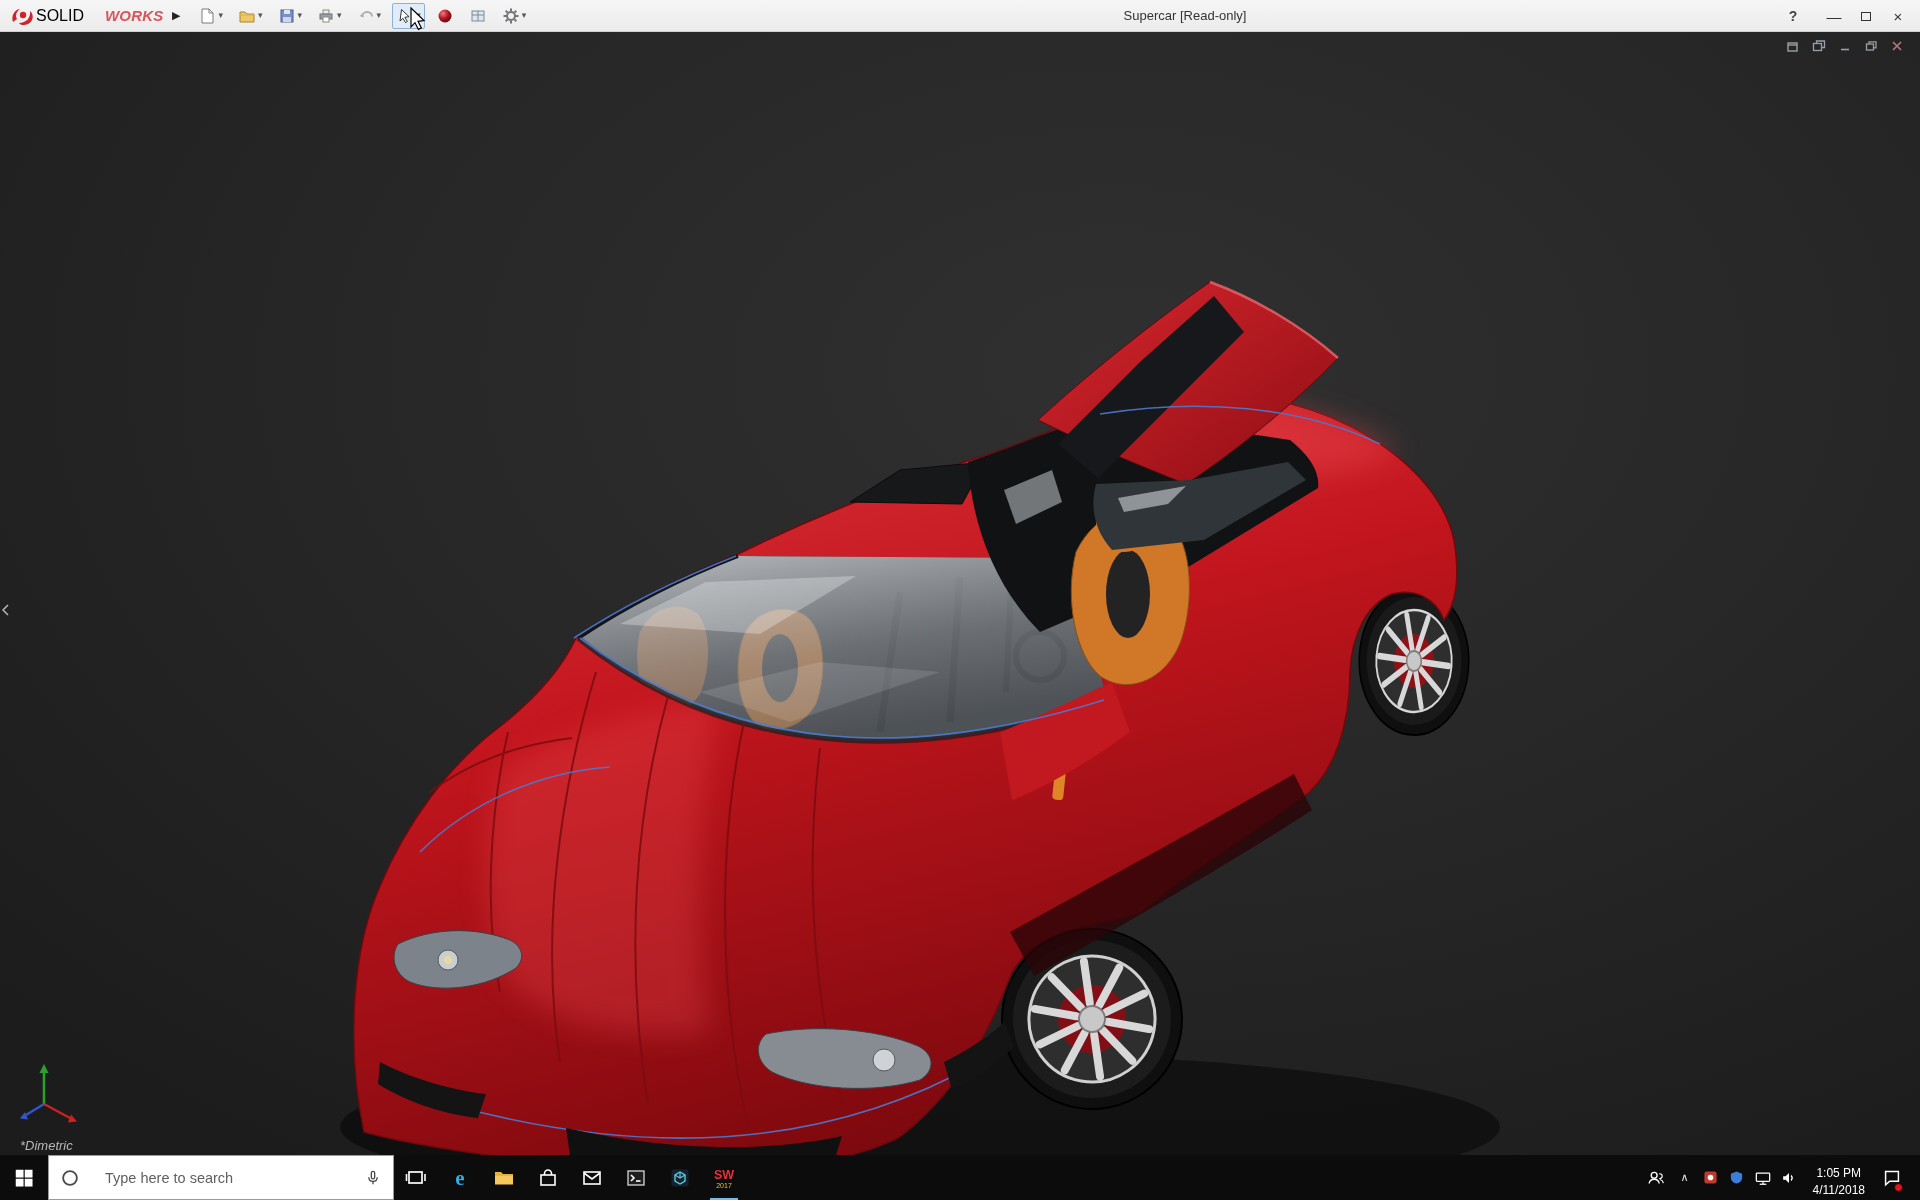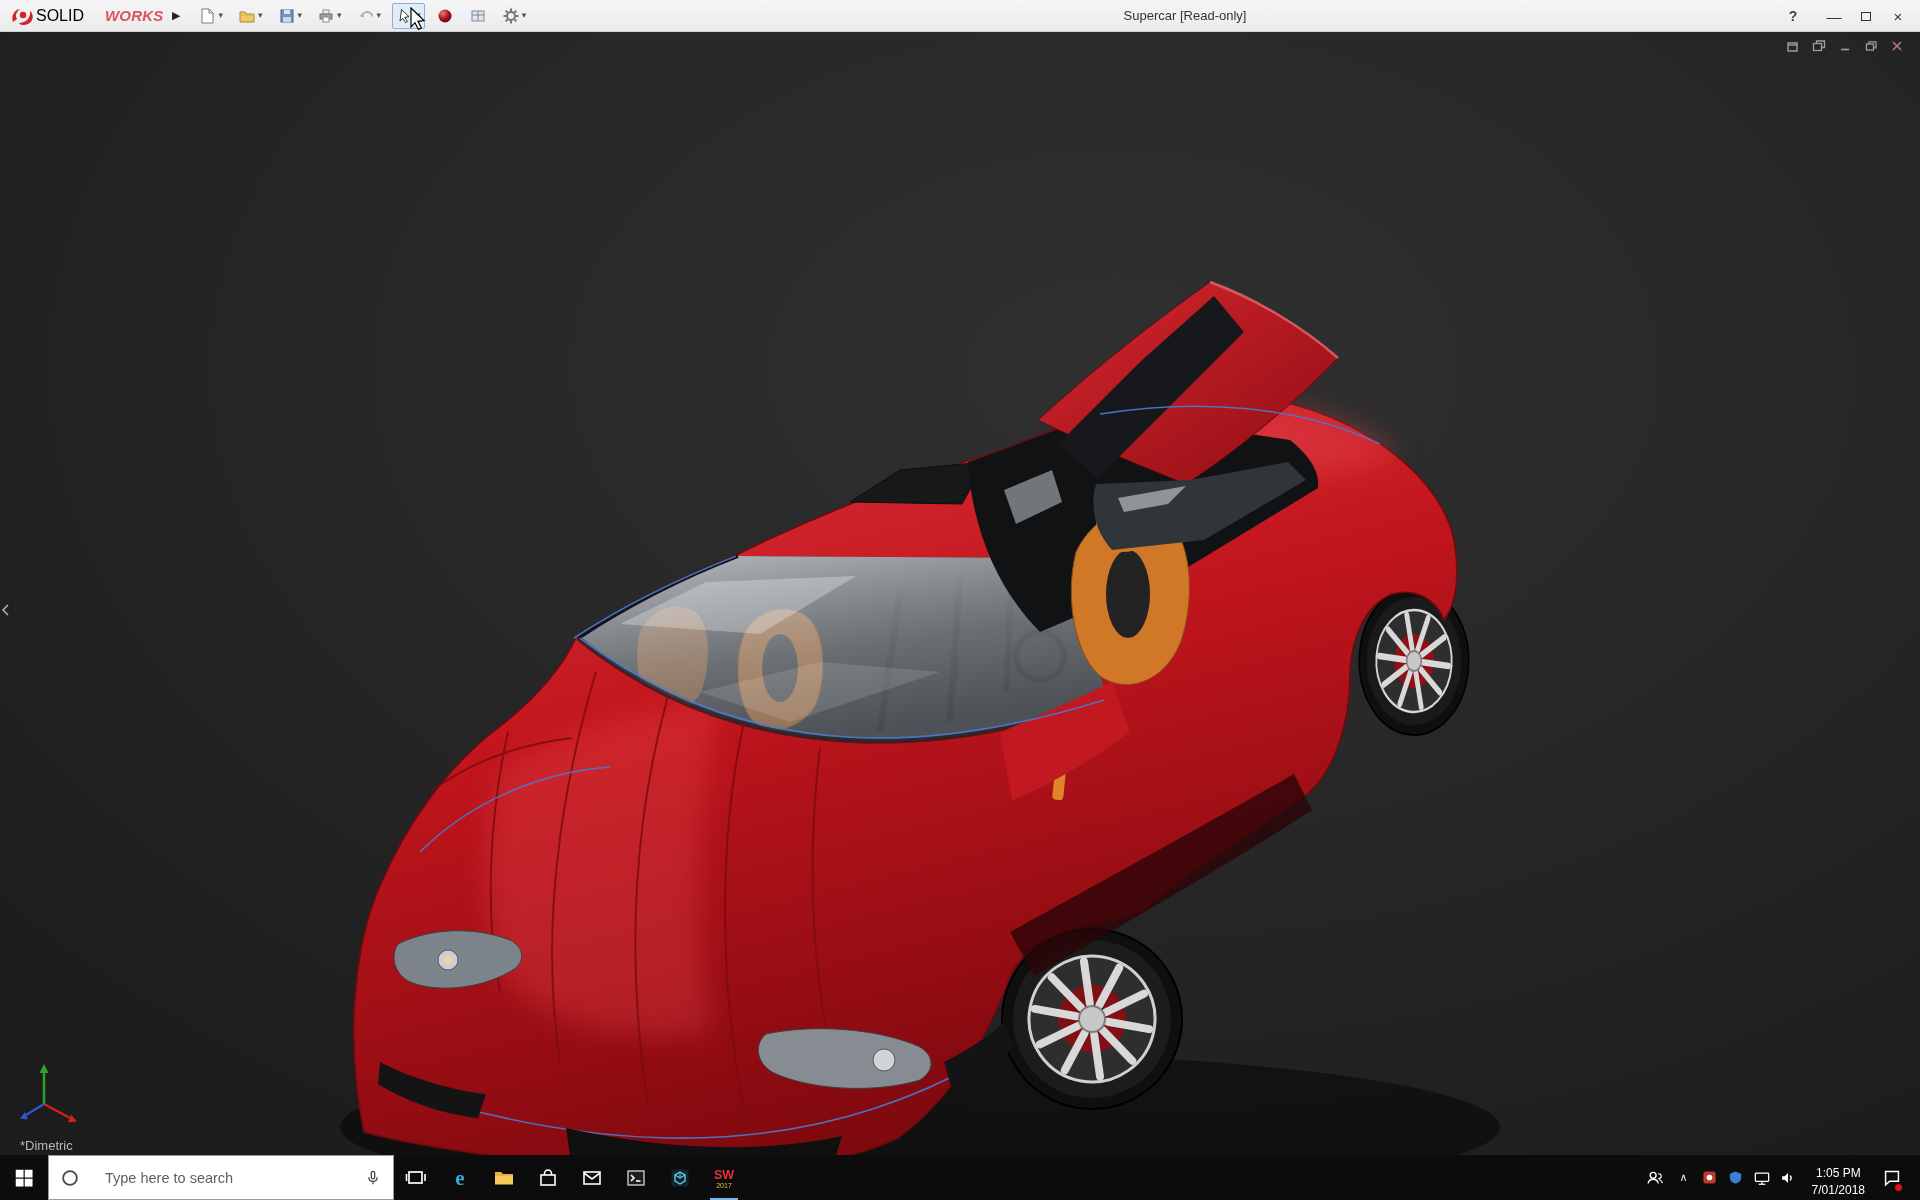--- a/index.html
+++ b/index.html
@@ -22,21 +22,21 @@
   .tb-title { position:absolute; left:1163px; transform:translateX(-50%);
     font-size:13px; color:#333; white-space:nowrap;margin-left:22px; }
   .tb-right { position:absolute; right:6px; top:0; height:32px; display:flex; align-items:center; }
   .help-btn { width:30px; text-align:center; color:#444; font-size:14px; font-weight:bold; margin-right:10px;}
   .winbtn { width:32px; height:32px; display:flex; align-items:center; justify-content:center; color:#333; font-size:15px;}
   .maxbox { width:10px; height:9px; border:1px solid #333; display:block; }
 
   
   .viewport { position:absolute; top:32px; left:0; width:1920px; height:1123px;
     background:radial-gradient(1500px 950px at 58% 30%, #303030 0%, #272727 50%, #1c1c1c 100%);
-    overflow:hidden; z-index:1; }
+    overflow:hidden; z-index:1;font-style:italic; }
   .carsvg { position:absolute; top:0; left:0; }
   .doc-controls { position:absolute; top:6px; right:14px; display:flex; gap:8px; z-index:5;}
   .doc-controls span { display:flex; align-items:center; justify-content:center; width:18px; height:16px;}
   .orient-label { position:absolute; left:20px; bottom:2px; color:#b9b9b9; font-size:13px; z-index:5;}
   .panel-tab { position:absolute; left:0; top:558px; width:11px; height:40px;
     display:flex; align-items:center; justify-content:center; z-index:5; }
   .cursor-overlay { position:absolute; left:409px; top:7px; z-index:60; }
 
   
   .taskbar { position:absolute; bottom:0; left:0; width:1920px; height:45px;
@@ -497,21 +497,21 @@
         </svg>
       </div>
       <div class="tray-item narrow">
         <svg width="20" height="20" viewBox="0 0 24 24">
           <path d="M5 10v4h3l4 4V6L8 10z" fill="#ffffff"></path>
           <path d="M14.5 9a4.5 4.5 0 010 6" fill="none" stroke="#ffffff" stroke-width="1.5"></path>
         </svg>
       </div>
       <div class="clock">
         <div>1:05 PM</div>
-        <div>7/01/2018</div>
+        <div>4/11/2018</div>
       </div>
       <div class="tray-item">
         <svg width="22" height="22" viewBox="0 0 24 24">
           <path d="M5 5h14v10.5H9.5L5 19.5z" fill="none" stroke="#ffffff" stroke-width="1.6"></path>
         </svg>
         <span class="badge"></span>
       </div>
       <div class="show-desktop"></div>
     </div>
   </div>

